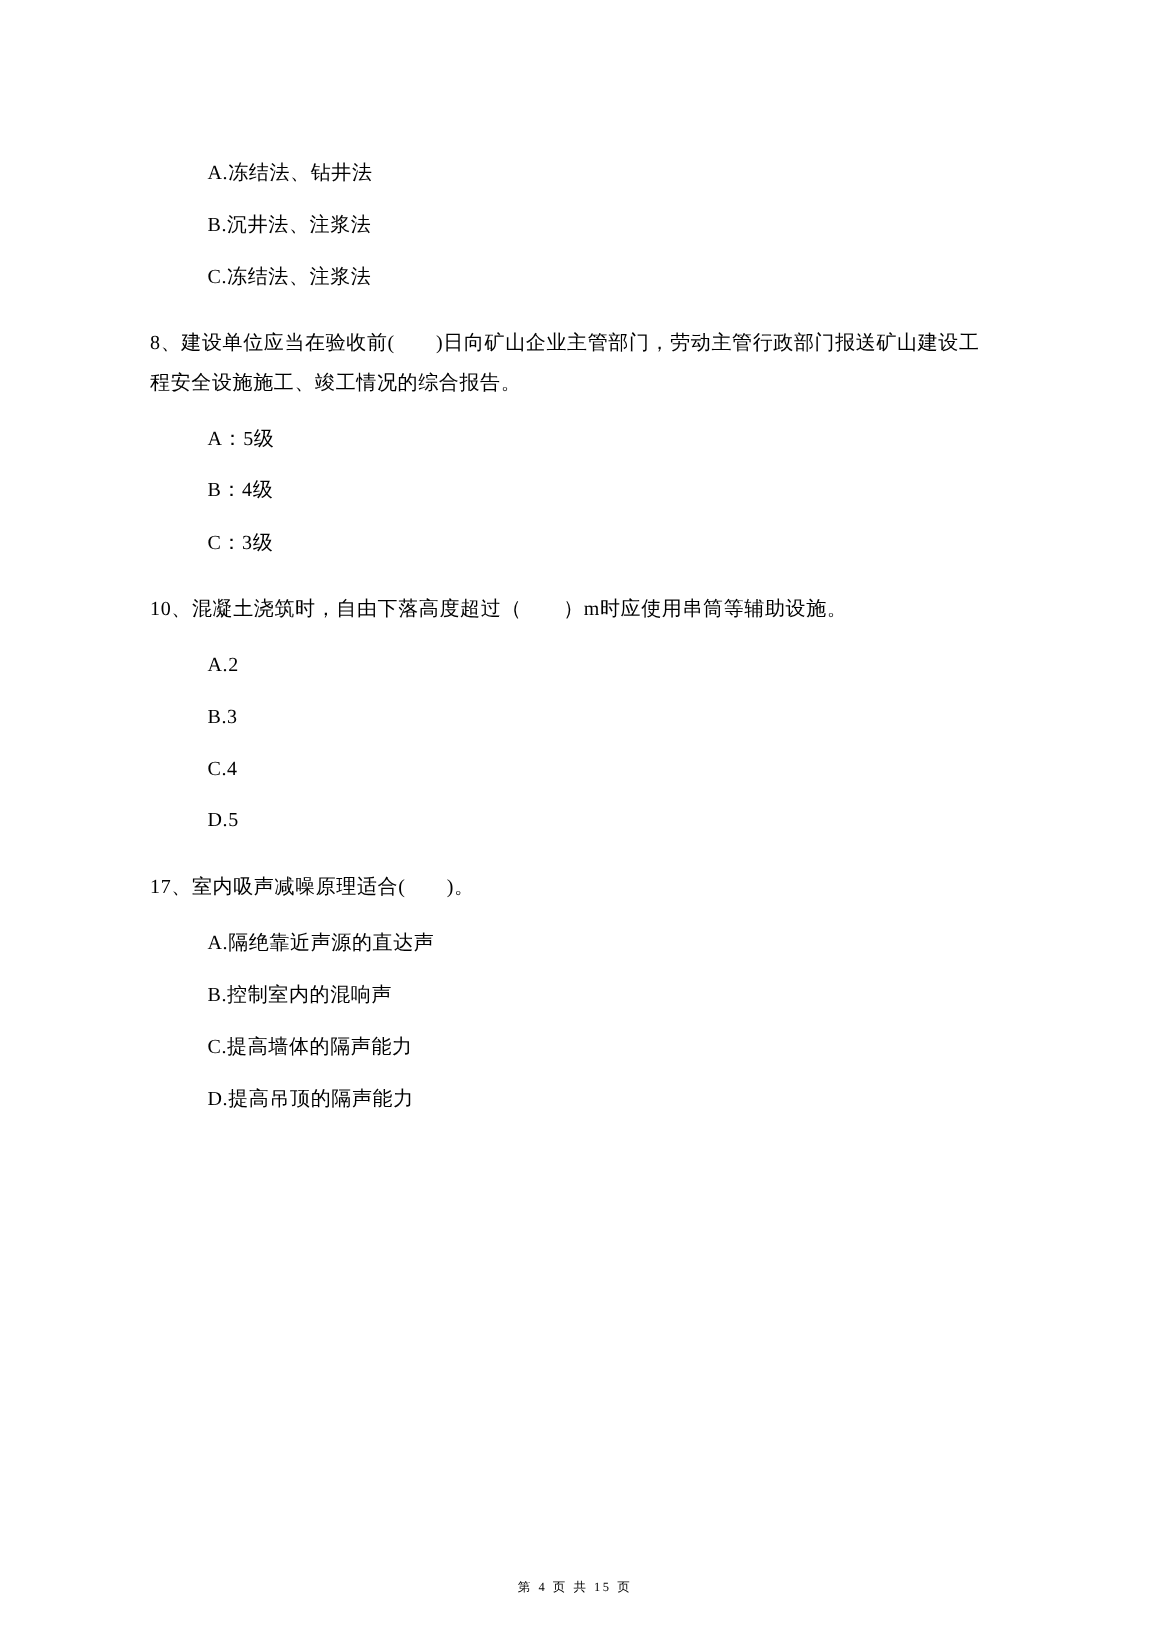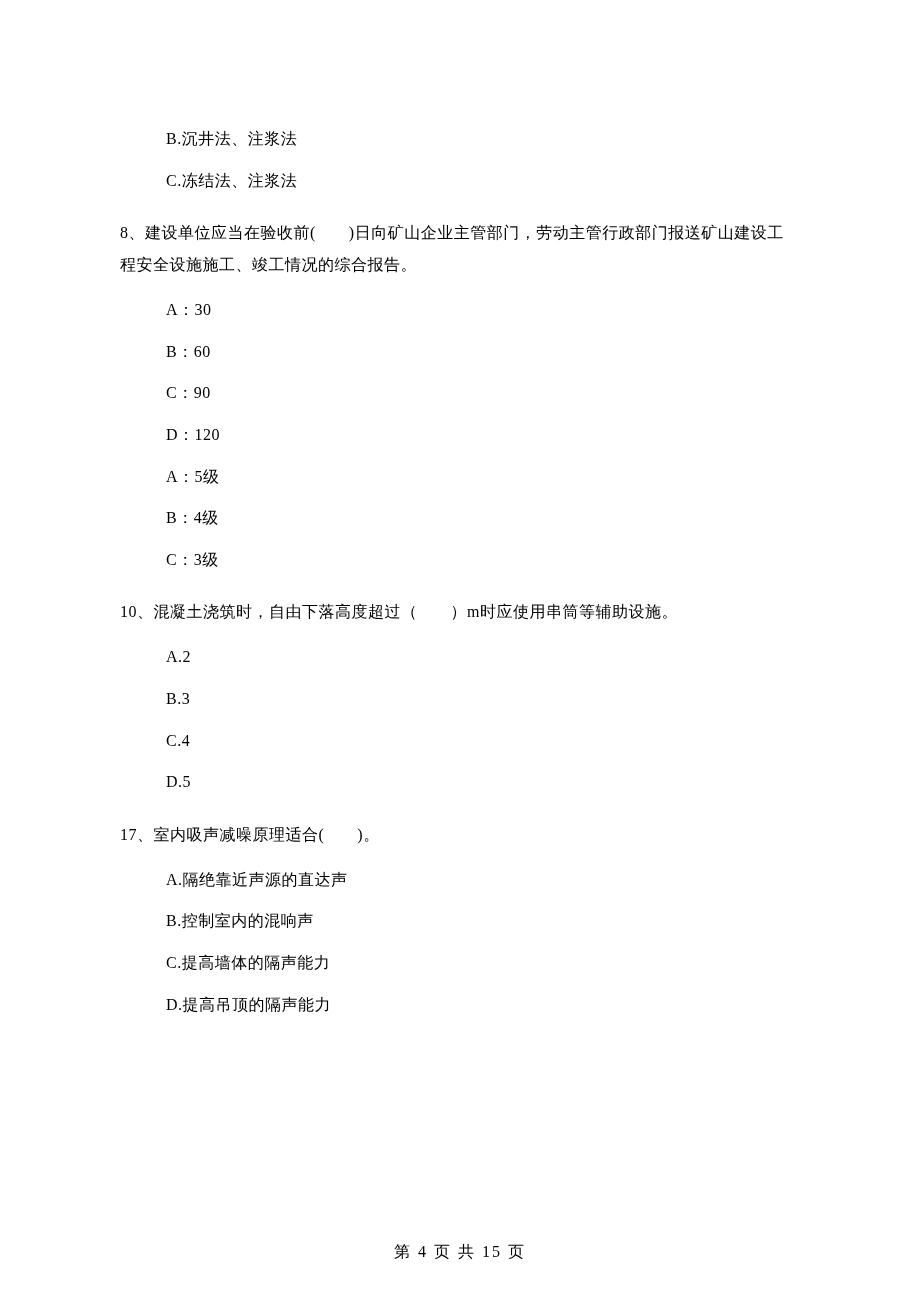--- a/index.html
+++ b/index.html
@@ -26,45 +26,40 @@
     margin: 16px 0;
     letter-spacing: 0.5px;
   }
   .question-line {
     margin: 24px 0 8px 0;
     letter-spacing: 0.5px;
     line-height: 2.0;
   }
   .footer {
     position: absolute;
-    bottom: 37px;
+    bottom: 23px;
     left: 0;
     width: 100%;
     text-align: center;
-    font-size: 16px;
+    font-size: 10px;
     letter-spacing: 2px;
   }
 </style>
 </head>
 <body>
 
 <div class="page">
 
   <div class="option-block">
+    <div class="option-line">A.冻结法、钻井法</div>
     <div class="option-line">B.沉井法、注浆法</div>
     <div class="option-line">C.冻结法、注浆法</div>
   </div>
 
   <div class="question-line">8、建设单位应当在验收前(　　)日向矿山企业主管部门，劳动主管行政部门报送矿山建设工程安全设施施工、竣工情况的综合报告。</div>
-  <div class="option-block">
-    <div class="option-line">A：30</div>
-    <div class="option-line">B：60</div>
-    <div class="option-line">C：90</div>
-    <div class="option-line">D：120</div>
-  </div>
 
   <div class="option-block">
     <div class="option-line">A：5级</div>
     <div class="option-line">B：4级</div>
     <div class="option-line">C：3级</div>
   </div>
 
   <div class="question-line">10、混凝土浇筑时，自由下落高度超过（　　）m时应使用串筒等辅助设施。</div>
   <div class="option-block">
     <div class="option-line">A.2</div>

